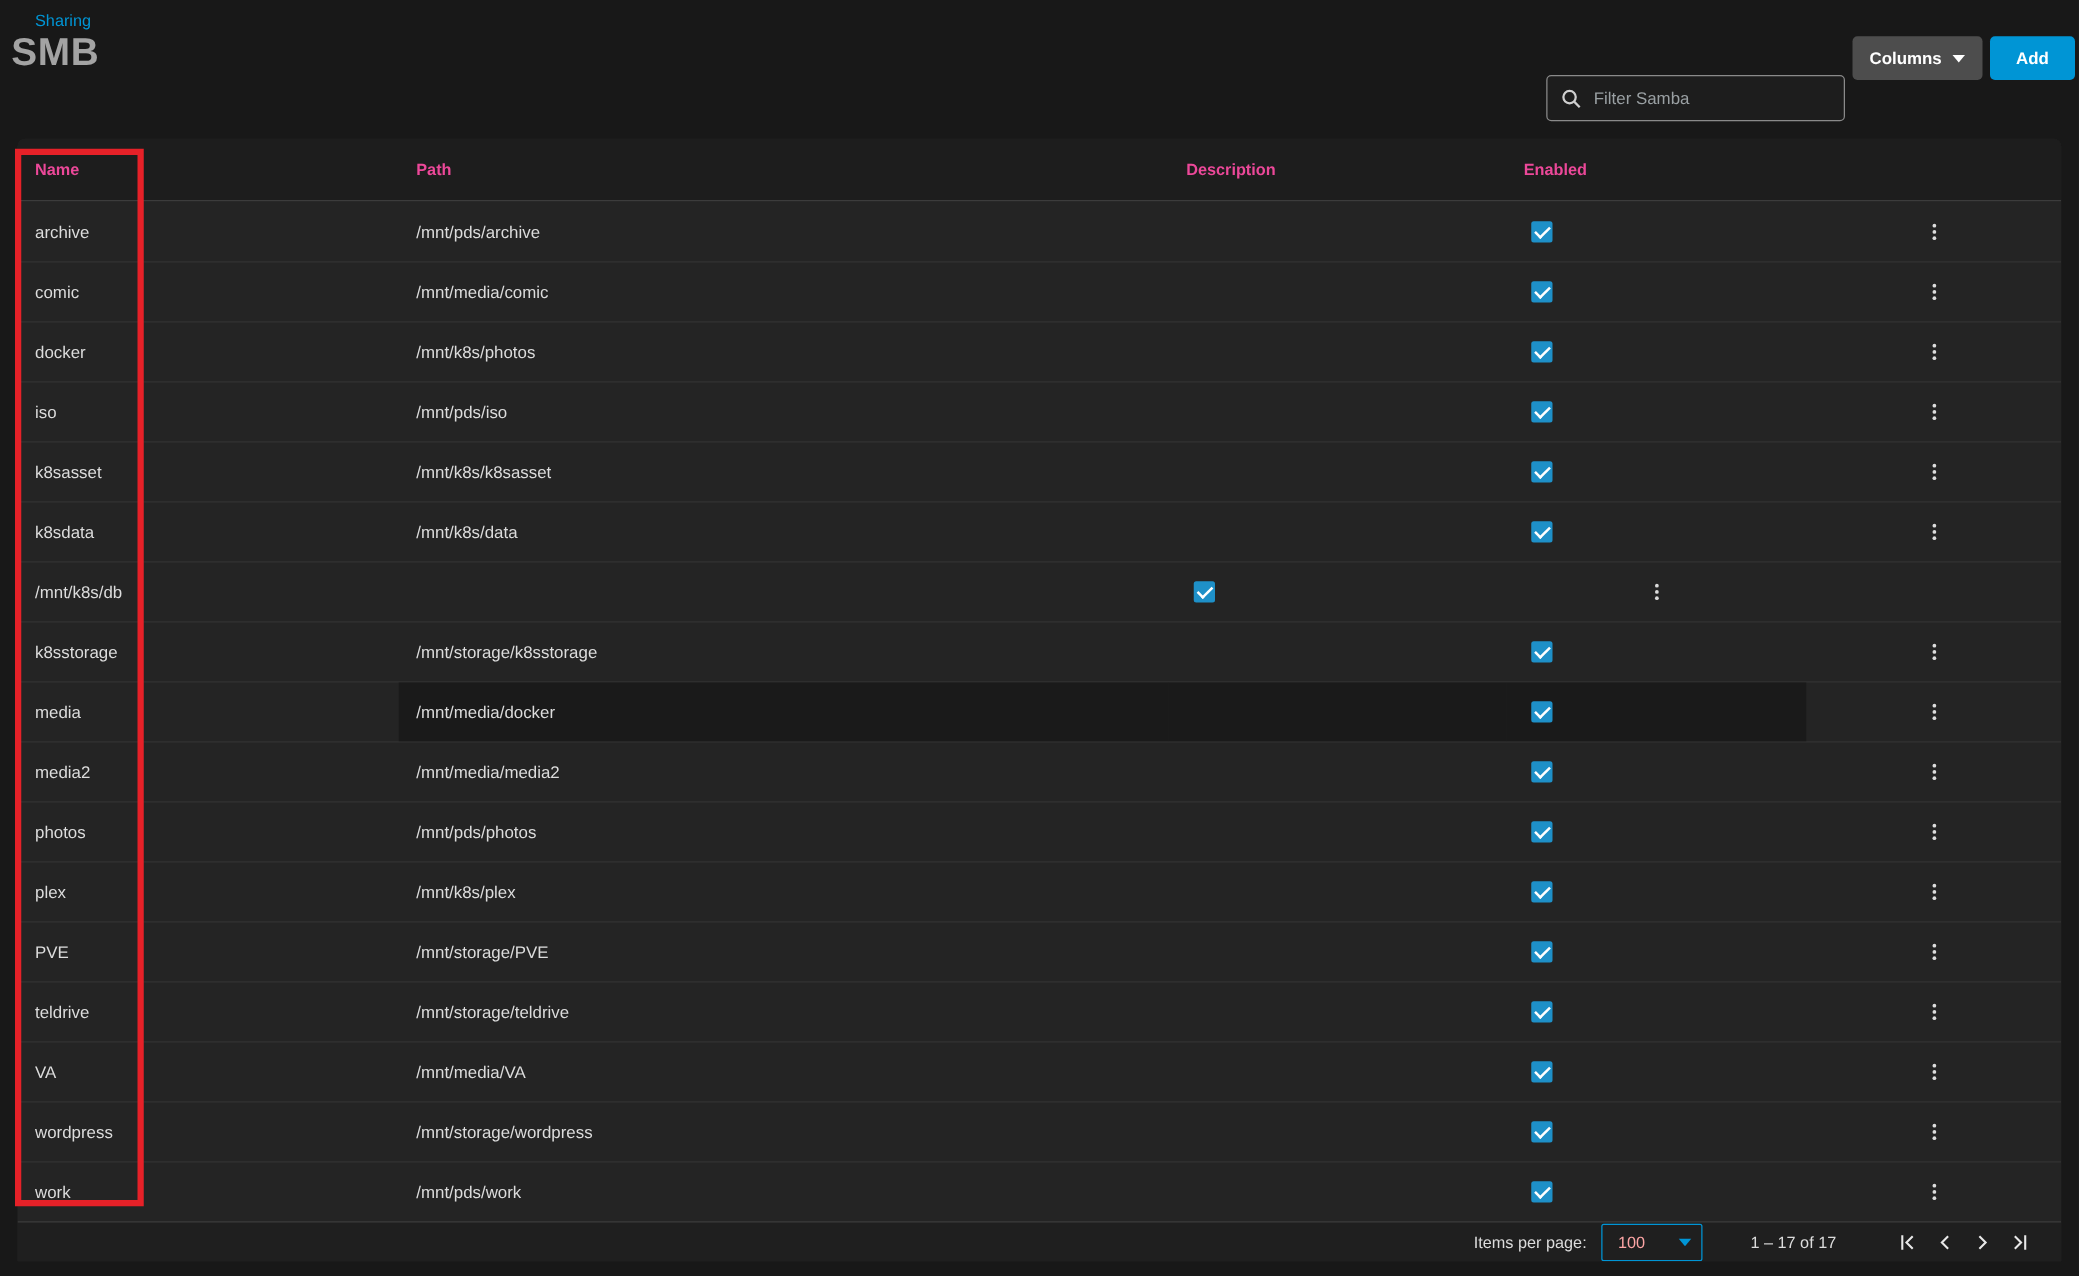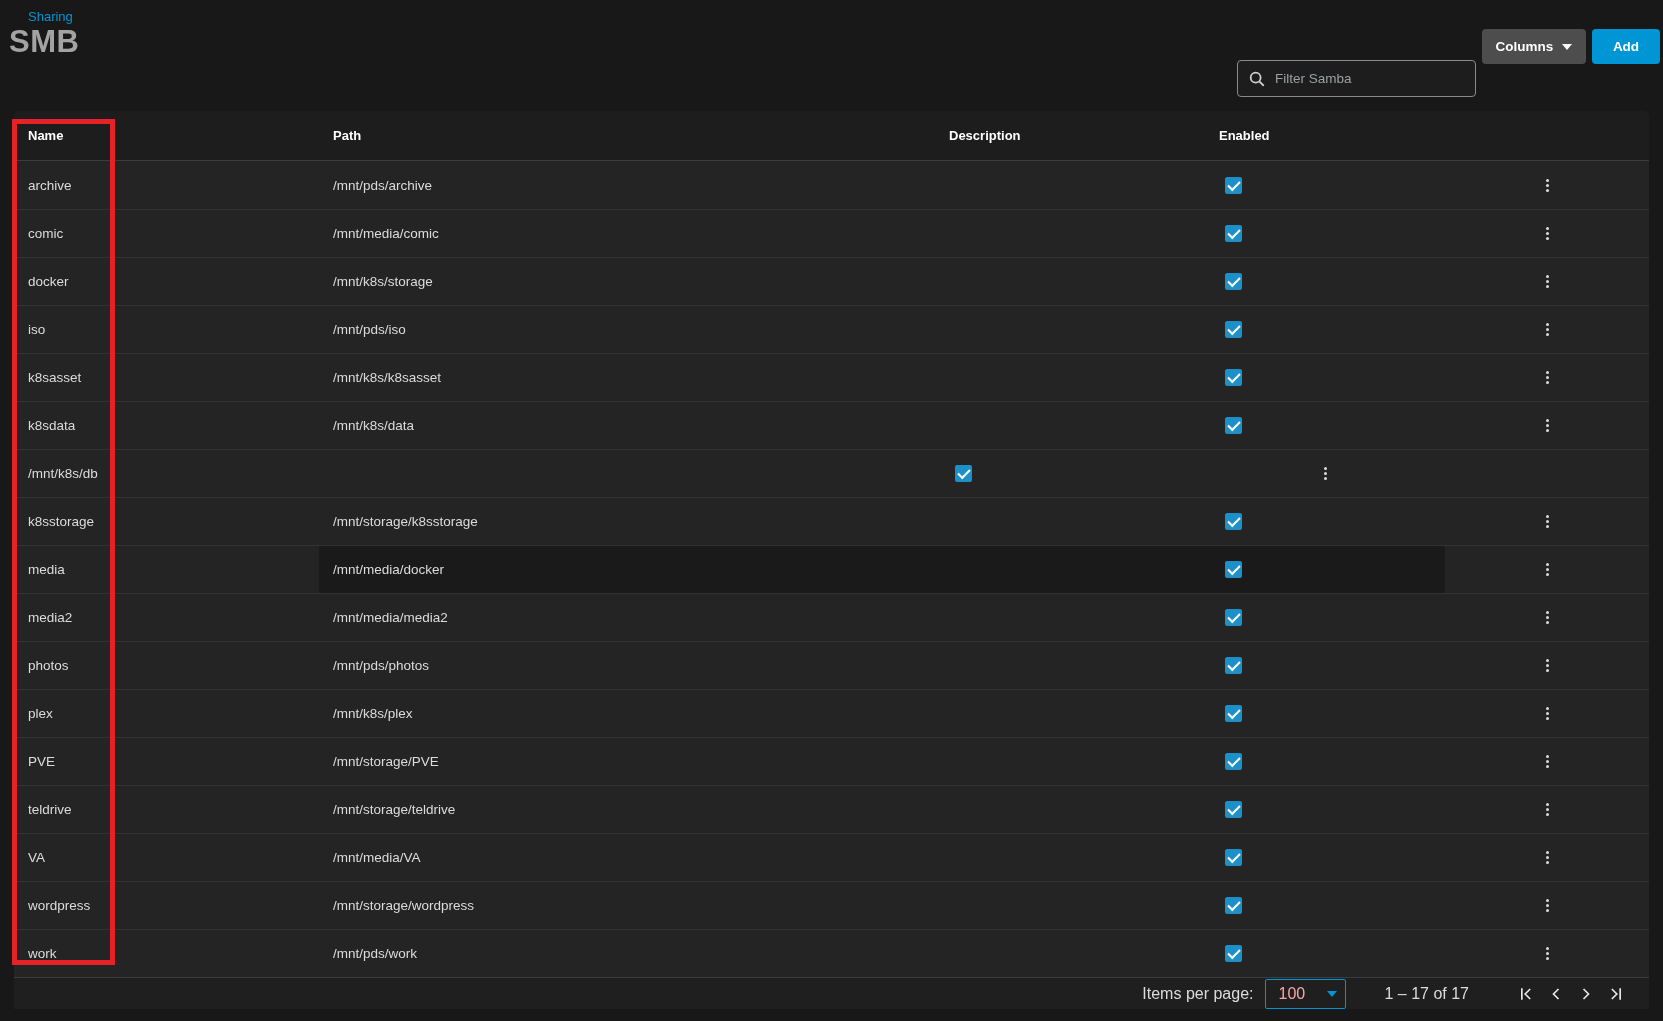--- a/index.html
+++ b/index.html
@@ -22,39 +22,39 @@
     font-size:13.5px; font-weight:700; color:#ffffff; cursor:pointer; display:flex; align-items:center; justify-content:center; }
   .btn-columns { left:1482px; width:104px; background:#4d4d4d; gap:9px; }
   .btn-add { left:1592px; width:68px; background:#0095d5; }
   .caret { width:0; height:0; border-left:5px solid transparent; border-right:5px solid transparent; border-top:6px solid #ffffff; }
 
   
   .card { position:absolute; left:14px; top:111px; width:1635px; height:898px; background:#242424;
     border-radius:6px 6px 0 0; overflow:hidden; }
   .grid { display:grid; grid-template-columns:305px 616px 270px 240px 1fr; }
   .thead { height:50px; background:#1d1d1d; border-bottom:1px solid #3c3c3c; }
-  .thead .cell { font-size:13px; font-weight:700; color:#ffffff; }
+  .thead .cell { font-size:13px; font-weight:700; color:#ec4899; }
   .cell { display:flex; align-items:center; padding-left:14px; overflow:hidden; white-space:nowrap; }
   .trow { height:48px; border-top:1px solid #323232; cursor:pointer; }
   .trow:first-child { border-top:none; }
   .trow .cell { font-size:13.5px; color:#dcdcdc; }
   .trow.hl .cell:nth-child(2), .trow.hl .cell:nth-child(3), .trow.hl .cell:nth-child(4) { background:#1a1a1a; }
   .cell-enabled { padding-left:20px; }
   .cell-actions { justify-content:center; padding-left:0; }
 
   .checkbox { width:17px; height:17px; border-radius:2px; background:#1e90c8; position:relative; cursor:pointer; }
   .checkbox::after { content:""; position:absolute; left:3px; top:4px; width:10px; height:5px;
     border-left:2px solid #ffffff; border-bottom:2px solid #ffffff; transform:rotate(-45deg); }
 
   .kebab { display:flex; flex-direction:column; gap:2px; padding:4px 6px; cursor:pointer; }
   .kebab i { width:3px; height:3px; border-radius:50%; background:#dcdcdc; }
 
   
   .paginator { position:absolute; left:0; bottom:0; width:100%; height:32px; background:#1f1f1f;
-    border-top:1px solid #3c3c3c; display:flex; align-items:center; justify-content:flex-end; padding-right:20px; font-size:16px; color:#dcdcdc; }
+    border-top:1px solid #3c3c3c; display:flex; align-items:center; justify-content:flex-end; padding-right:20px; font-size:13px; color:#dcdcdc; }
   .pp-label { margin-right:12px; }
   .pp-select { width:81px; height:30px; border:1px solid #0095d5; border-radius:2px; display:flex; align-items:center;
     padding:0 8px 0 12px; cursor:pointer; color:#fca5a5; }
   .pp-select .sel-val { flex:1; }
   .sel-caret { width:0; height:0; border-left:5px solid transparent; border-right:5px solid transparent; border-top:6px solid #0095d5; }
   .pp-range { margin:0 0 0 38px; }
   .pp-nav { display:flex; align-items:center; margin-left:44px; gap:4px; }
   .nav-btn { width:26px; height:26px; background:transparent; border:none; display:flex; align-items:center; justify-content:center; cursor:pointer; }
   .nav-btn svg { stroke:#e8e8e8; stroke-width:2; fill:none; }
 
@@ -123,21 +123,21 @@
       <div class="kebab">
               <i></i>
               <i></i>
               <i></i>
             </div>
     </div>
   </div>
 
   <div class="grid trow">
     <div class="cell">docker</div>
-    <div class="cell">/mnt/k8s/storage</div>
+    <div class="cell">/mnt/k8s/photos</div>
     <div class="cell"></div>
     <div class="cell cell-enabled">
       <div class="checkbox" style="background: rgb(30, 144, 200);"></div>
     </div>
     <div class="cell cell-actions">
       <div class="kebab">
               <i></i>
               <i></i>
               <i></i>
             </div>

